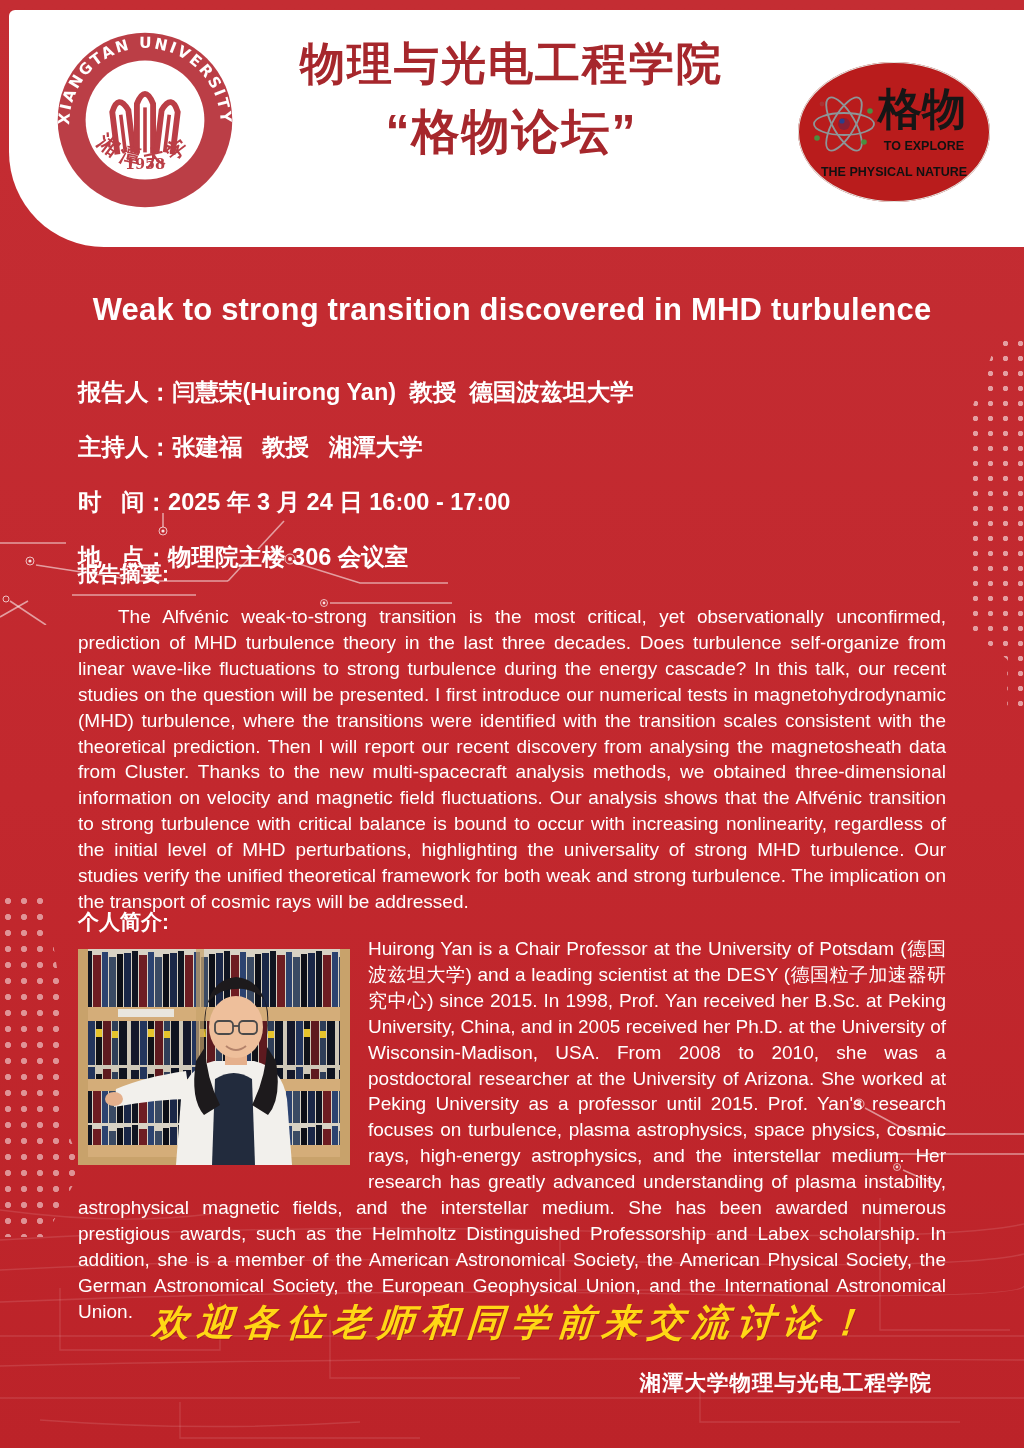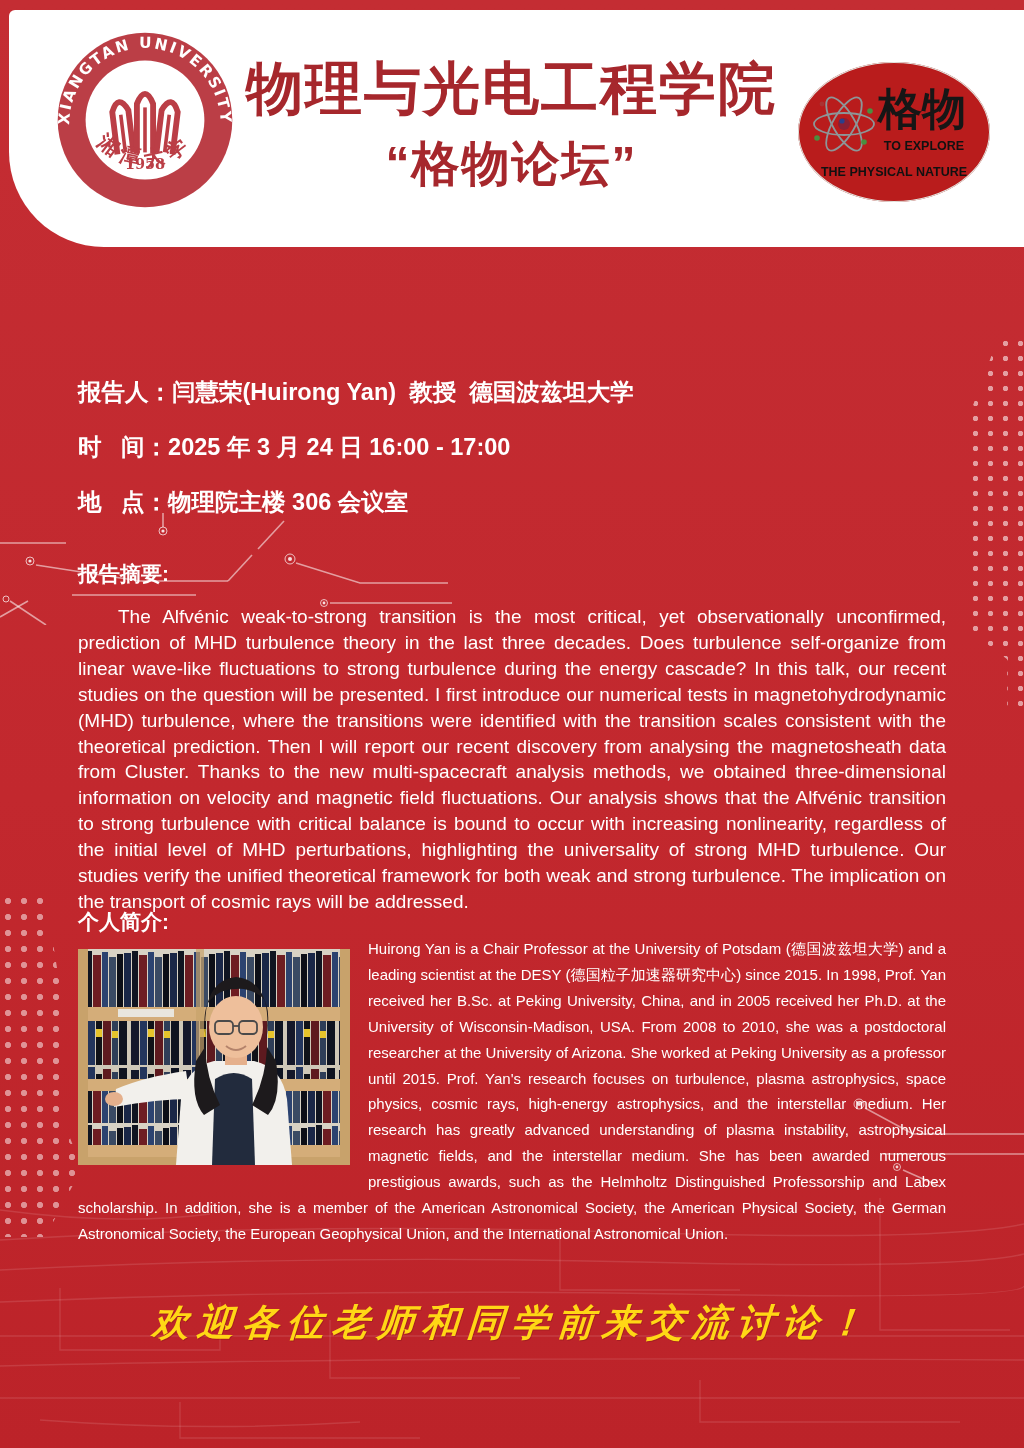--- a/index.html
+++ b/index.html
@@ -13,21 +13,21 @@
   .header-band {
     position:absolute; top:10px; left:9px; right:0; height:237px;
     background:#ffffff; border-bottom-left-radius:95px; border-top-left-radius:6px;
     z-index:3;
   }
   .seal { position:absolute; left:46px; top:20px; width:180px; height:180px; }
   .header-titles {
     position:absolute; left:225px; right:235px; top:28px; text-align:center;
     color:#a6272c; font-weight:900; line-height:1.15; letter-spacing:2px;
   }
-  .header-title-1 { font-size:57px;margin-top:18px; }
+  .header-title-1 { font-size:45px; }
   .header-title-2 { font-size:48px; margin-top:14px;text-align:center; }
   .forum-logo {
     position:absolute; right:34px; top:52px; width:192px; height:140px;
     background:#b91c1c; border-radius:50%;
     box-shadow:0 0 0 1px #e2e4de inset;
   }
   .forum-logo svg { width:100%; height:100%; }
   
   .talk-title {
     position:absolute; top:292px; left:55px; right:55px; z-index:2;
@@ -41,21 +41,21 @@
   }
   .abstract-heading { top:560px;text-align:center; }
   .abstract-text {
     position:absolute; top:593px; left:78px; width:868px; z-index:2;
     color:#fff; font-size:19px; line-height:25.9px;
     text-align:justify; text-indent:40px;margin-top:11px;
   }
   .bio-heading { top:908px; }
   .bio-block {
     position:absolute; top:936px; left:78px; width:868px; z-index:2;
-    color:#fff; font-size:15px; line-height:25.9px; text-align:justify;
+    color:#fff; font-size:19px; line-height:25.9px; text-align:justify;
   }
   .bio-photo {
     float:left; width:272px; height:216px; margin:13px 18px 8px 0;
     display:block;
   }
   .bio-text { text-indent:186px; }
   
   .welcome-line {
     position:absolute; top:1298px; left:0; right:0; z-index:2;
     text-align:center; color:#ffd715; font-size:37px; font-weight:bold;
@@ -205,23 +205,25 @@
       <path d="M330,150 V208 H520"></path>
       <path d="M560,60 V120 H740"></path>
       <path d="M880,28 V160 H1010"></path>
       <path d="M180,232 V268 H420"></path>
       <path d="M700,210 V252 H960"></path>
       <path d="M0,40 Q120,56 210,44"></path>
       <path d="M40,250 Q200,262 360,252"></path>
     </g>
   </svg>
 
+  <div class="talk-title">Weak to strong transition discovered in MHD turbulence</div>
 
   <div class="info-block">
     <div class="info-row"><span class="info-label">报告人：</span><span class="info-value">闫慧荣(Huirong Yan)  教授  德国波兹坦大学</span></div>
+    <div class="info-row"><span class="info-label">主持人：</span><span class="info-value">张建福   教授   湘潭大学</span></div>
     <div class="info-row"><span class="info-label">时   间：</span><span class="info-value">2025 年 3 月 24 日 16:00 - 17:00</span></div>
     <div class="info-row"><span class="info-label">地   点：</span><span class="info-value">物理院主楼 306 会议室</span></div>
   </div>
 
   <div class="section-heading abstract-heading">报告摘要:</div>
   <div class="abstract-text">The Alfvénic weak-to-strong transition is the most critical, yet observationally unconfirmed, prediction of MHD turbulence theory in the last three decades.  Does turbulence self-organize from linear wave-like fluctuations to strong turbulence during the energy cascade? In this talk, our recent studies on the question will be presented. I first introduce our numerical tests in magnetohydrodynamic (MHD) turbulence, where the transitions were identified with the transition scales consistent with the theoretical prediction. Then I will report our recent discovery from analysing the magnetosheath data from Cluster. Thanks to the new multi-spacecraft analysis methods, we obtained three-dimensional information on velocity and magnetic field fluctuations. Our analysis shows that the Alfvénic transition to strong turbulence with critical balance is bound to occur with increasing nonlinearity, regardless of the initial level of MHD perturbations, highlighting the universality of strong MHD turbulence. Our studies verify the unified theoretical framework for both weak and strong turbulence. The implication on the transport of cosmic rays will be addressed.</div>
 
   <div class="section-heading bio-heading">个人简介:</div>
 
   <div class="bio-block clearfix">
@@ -275,14 +277,15 @@
           <rect x="161" y="72" width="18" height="13" rx="4"></rect>
           <path d="M155,77 H161"></path>
         </g>
         <path d="M148,97 Q158,105 168,97" stroke="#b4836b" stroke-width="2" fill="none"></path>
       </g>
     </svg>
     <span class="bio-text">Huirong Yan is a Chair Professor at the University of Potsdam (德国波兹坦大学) and a leading scientist at the DESY (德国粒子加速器研究中心) since 2015. In 1998, Prof. Yan received her B.Sc. at Peking University, China, and in 2005 received her Ph.D. at the University of Wisconsin-Madison, USA. From 2008 to 2010, she was a postdoctoral researcher at the University of Arizona. She worked at Peking University as a professor until 2015. Prof. Yan's research focuses on turbulence, plasma astrophysics, space physics, cosmic rays, high-energy astrophysics, and the interstellar medium. Her research has greatly advanced understanding of plasma instability, astrophysical magnetic fields, and the interstellar medium. She has been awarded numerous prestigious awards, such as the Helmholtz Distinguished Professorship and Labex scholarship. In addition, she is a member of the American Astronomical Society, the American Physical Society, the German Astronomical Society, the European Geophysical Union, and the International Astronomical Union.</span>
   </div>
 
   <div class="welcome-line">欢迎各位老师和同学前来交流讨论！</div>
+  <div class="dept-line">湘潭大学物理与光电工程学院</div>
 
 </div>
 
 </body></html>

